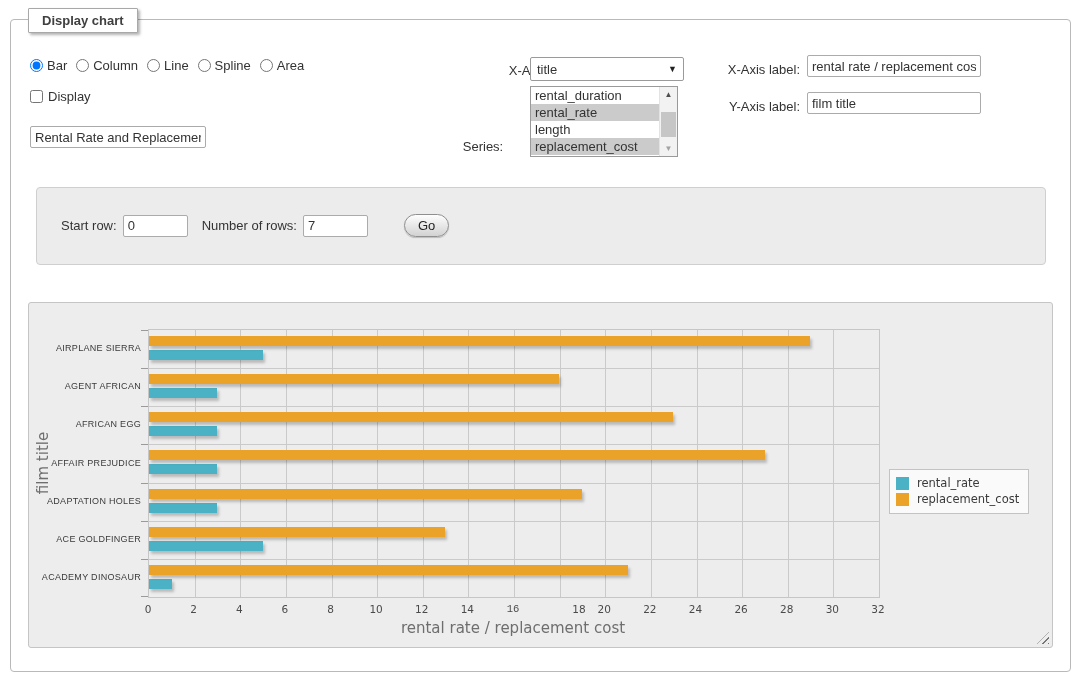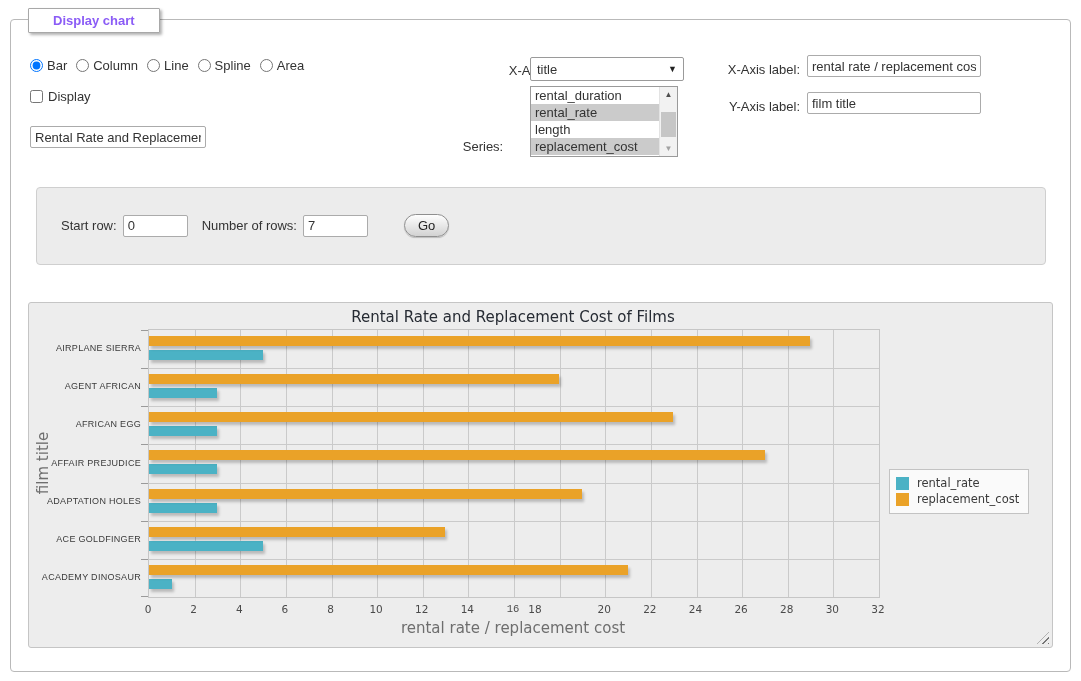--- a/index.html
+++ b/index.html
@@ -1,21 +1,21 @@
 <!DOCTYPE html>
 <html><head>
 <meta charset="utf-8">
 <style>
   html,body{margin:0;padding:0;background:#fff;width:1081px;height:681px;
     font-family:"Liberation Sans",sans-serif;font-size:13px;color:#333;overflow:hidden;}
   .abs{position:absolute;}
   
   #outer-panel{left:10px;top:19px;width:1059px;height:651px;border:1px solid #b9b9b9;border-radius:4px;background:#fff;}
-  #display-chart-box{left:28px;top:8px;background:#fff;border:1px solid #a8a8a8;padding:4px 24px;
-    font-weight:bold;font-size:13px;color:#8b5cf6;box-shadow:2px 2px 3px rgba(0,0,0,.3);z-index:3;border-radius:1px;}
+  #display-chart-box{left:28px;top:8px;background:#fff;border:1px solid #a8a8a8;padding:4px 13px;
+    font-weight:bold;font-size:13px;color:#404040;box-shadow:2px 2px 3px rgba(0,0,0,.3);z-index:3;border-radius:1px;}
   
   #chart-type-row{left:30px;top:58px;display:flex;align-items:center;gap:9px;z-index:2;}
   .radio-item{display:flex;align-items:center;gap:4px;cursor:default;}
   input[type=radio],input[type=checkbox]{margin:0;width:13px;height:13px;}
   #stacked-row{left:30px;top:89px;display:flex;align-items:center;gap:5px;}
   
   #chart-title-input{left:30px;top:126px;width:166px;height:18px;border:1px solid #ababab;border-radius:2px;
     font-size:13px;color:#333;padding:1px 4px;font-family:"Liberation Sans",sans-serif;}
   
   .field-label{color:#333;}
@@ -136,21 +136,20 @@
   <div id="row-panel-inner">
     <span>Start row:</span>
     <input class="small-input" type="text" value="0" style="">
     <span style="margin-left:8px;">Number of rows:</span>
     <input class="small-input" type="text" value="7" style="">
     <button id="go-button">Go</button>
   </div>
 </div>
 
 <div class="abs" id="chart-panel">
-  <div id="chart-title">Rental Rate and Replacement Cost of Films</div>
   <div id="y-axis-title">film title</div>
   <div id="plot-area">
       <div class="grid-v" style="left: 45.625px;"></div>
       <div class="grid-v" style="left: 91.25px;"></div>
       <div class="grid-v" style="left: 136.875px;"></div>
       <div class="grid-v" style="left: 182.5px;"></div>
       <div class="grid-v" style="left: 228.125px;"></div>
       <div class="grid-v" style="left: 273.75px;"></div>
       <div class="grid-v" style="left: 319.375px;"></div>
       <div class="grid-v" style="left: 365px;"></div>
@@ -202,21 +201,21 @@
   <div id="x-ticks">
       <div class="x-tick" style="left: 104px; top: 300px;">0</div>
       <div class="x-tick" style="left: 149.625px; top: 300px;">2</div>
       <div class="x-tick" style="left: 195.25px; top: 300px;">4</div>
       <div class="x-tick" style="left: 240.875px; top: 300px;">6</div>
       <div class="x-tick" style="left: 286.5px; top: 300px;">8</div>
       <div class="x-tick" style="left: 332.125px; top: 300px;">10</div>
       <div class="x-tick" style="left: 377.75px; top: 300px;">12</div>
       <div class="x-tick" style="left: 423.375px; top: 300px;">14</div>
       <div class="x-tick" style="left: 469px; top: 300px; font-family: Liberation Mono, monospace;">16</div>
-      <div class="x-tick" style="left: 491px; top: 300px;">18</div>
+      <div class="x-tick" style="left: 535px; top: 300px;">18</div>
       <div class="x-tick" style="left: 560.25px; top: 300px;">20</div>
       <div class="x-tick" style="left: 605.875px; top: 300px;">22</div>
       <div class="x-tick" style="left: 651.5px; top: 300px;">24</div>
       <div class="x-tick" style="left: 697.125px; top: 300px;">26</div>
       <div class="x-tick" style="left: 742.75px; top: 300px;">28</div>
       <div class="x-tick" style="left: 788.375px; top: 300px;">30</div>
       <div class="x-tick" style="left: 834px; top: 300px;">32</div>
     </div>
   <div id="x-axis-title">rental rate / replacement cost</div>
   <div id="chart-legend">

